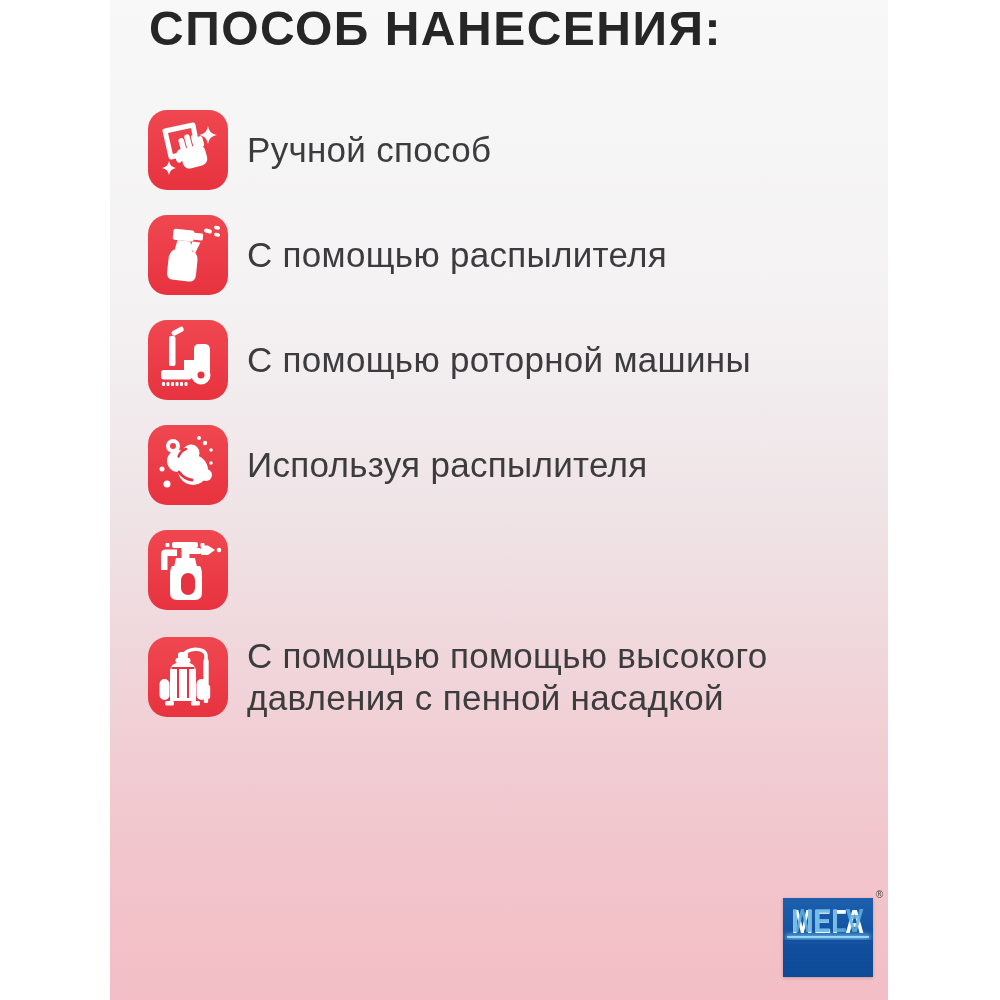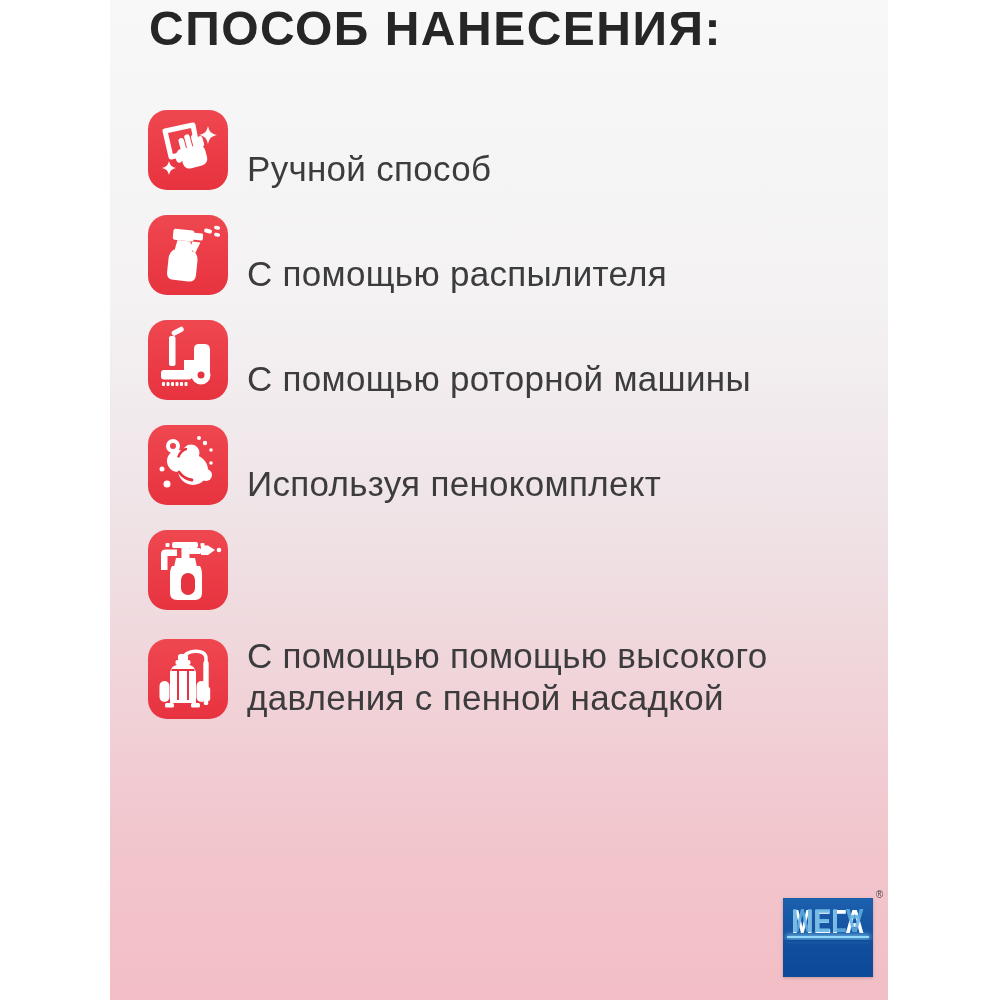--- a/index.html
+++ b/index.html
@@ -7,21 +7,21 @@
     font-family:"Liberation Sans", sans-serif; }
   .canvas { position:relative; width:888px; height:1000px; background:#ffffff; overflow:hidden; }
 
   .panel { position:absolute; left:110px; top:0; width:780px; height:1000px;
     background:linear-gradient(180deg,#f8f8f9 0%,#f4f2f3 30%,#efe3e6 52%,#f0d4d9 68%,#f2c6cd 84%,#f3bec5 100%); }
 
   .title { position:absolute; left:39px; top:1px; font-size:48px; font-weight:800;
     letter-spacing:1.5px; color:#262627; white-space:nowrap; }
 
   .items { position:absolute; left:38px; top:110px; }
-  .item { display:flex; align-items:flex-end; margin-bottom:25px; min-height:80px; }
+  .item { display:flex; align-items:center; margin-bottom:25px; min-height:80px; }
   .tile { flex:0 0 80px; width:80px; height:80px; border-radius:19px;
     background:linear-gradient(180deg,#ef4750 0%,#e7333f 100%); position:relative; }
   .tile svg { position:absolute; left:0; top:0; width:80px; height:80px; }
   .label { margin-left:19px; font-size:35px; line-height:42px; color:#3c3c3e; letter-spacing:0.3px; max-width:560px; }
 
   .mega { position:absolute; left:673px; top:898px; width:90px; height:79px; }
   .mega-box { position:absolute; inset:0; overflow:hidden;
     background:linear-gradient(180deg,#1c60ad 0%,#124f9e 55%,#0d4a97 100%);
     box-shadow:0 1px 3px rgba(120,70,80,.35); }
   .mega-word { position:absolute; top:5px; left:0; right:0; text-align:center;
@@ -122,21 +122,21 @@
               <circle cx="57" cy="18" r="2.2"></circle>
               <circle cx="63" cy="25" r="1.8"></circle>
               <circle cx="51" cy="13" r="2"></circle>
               <circle cx="63" cy="38" r="1.8"></circle>
             </g>
             <circle cx="25" cy="21" r="5" fill="none" stroke="#fff" stroke-width="4"></circle>
             <path d="M31 47 Q36 54 44 55" fill="none" stroke="#e7333f" stroke-width="2.8" stroke-linecap="round"></path>
             <path d="M38 24 Q32.5 26 30.5 31.5" fill="none" stroke="#e7333f" stroke-width="2.4" stroke-linecap="round"></path>
           </svg>
         </div>
-        <div class="label">Используя пенокомплект</div>
+        <div class="label">Используя распылителя</div>
       </div>
 
       <div class="item">
         <div class="tile">
           <svg viewBox="0 0 80 80">
             <g fill="#fff">
               <rect x="24" y="12" width="26" height="6" rx="2"></rect>
               <rect x="33.5" y="17" width="8" height="13"></rect>
               <rect x="17.5" y="13" width="4" height="4" rx="1"></rect>
               <rect x="52.5" y="13" width="4" height="4" rx="1"></rect>

